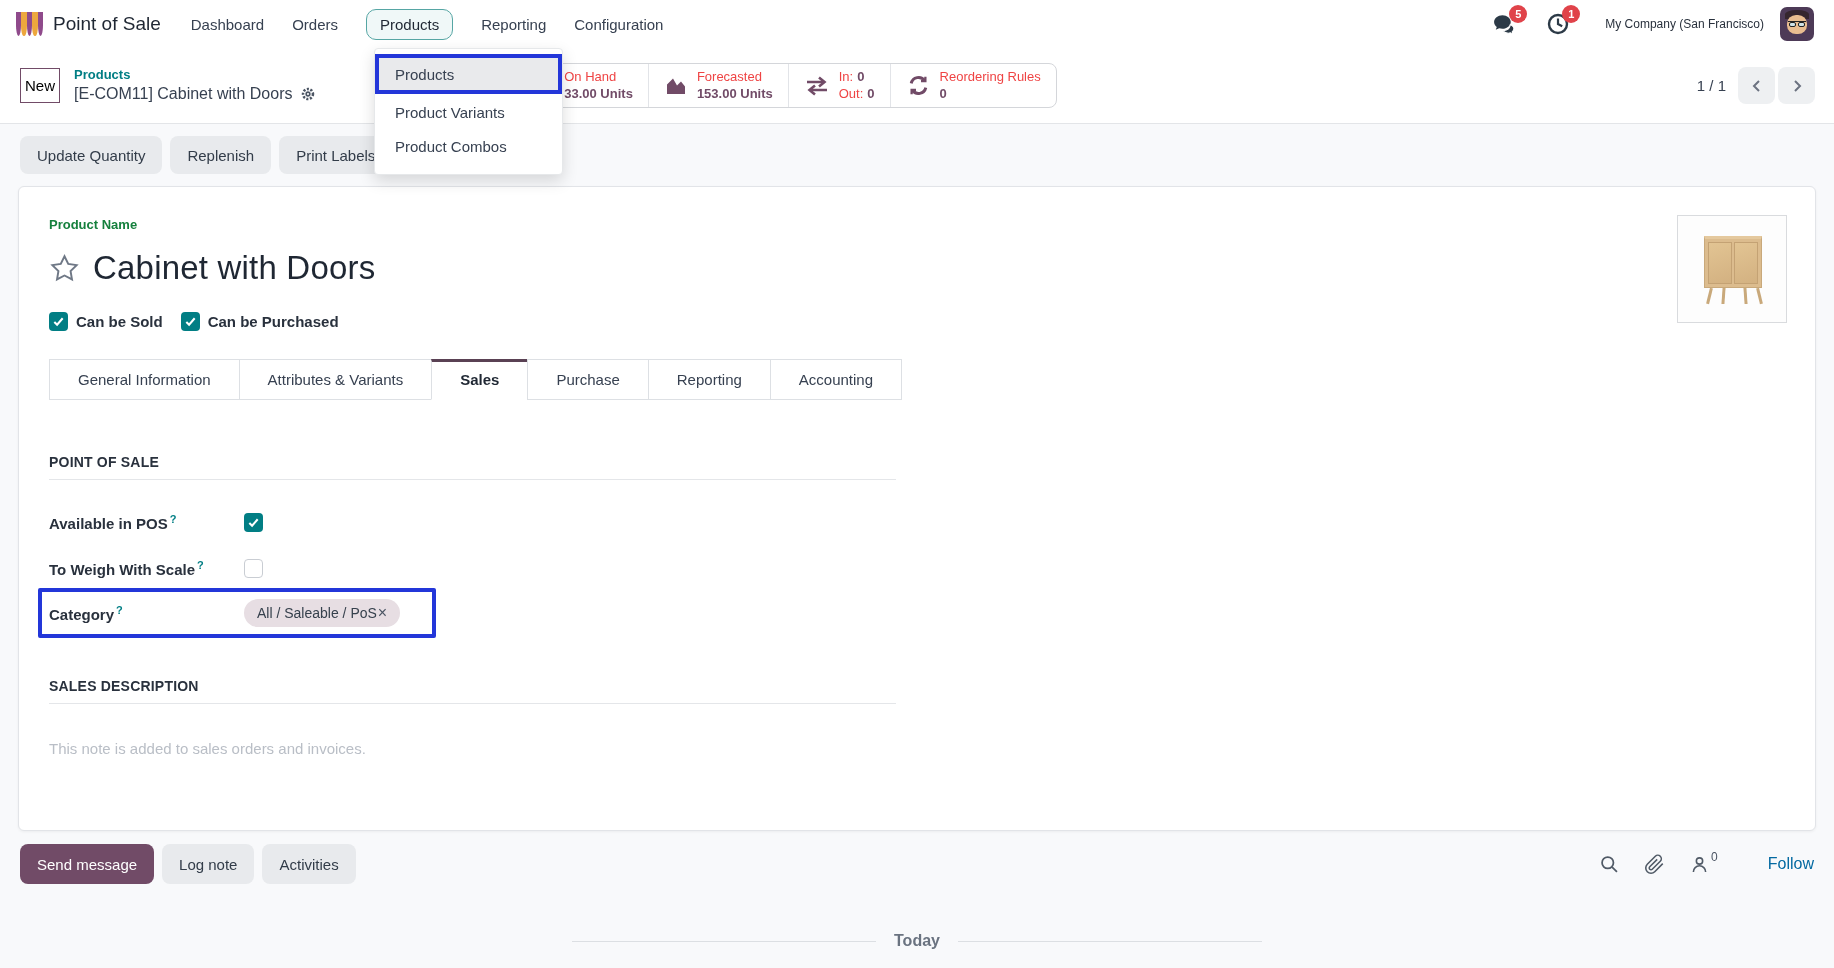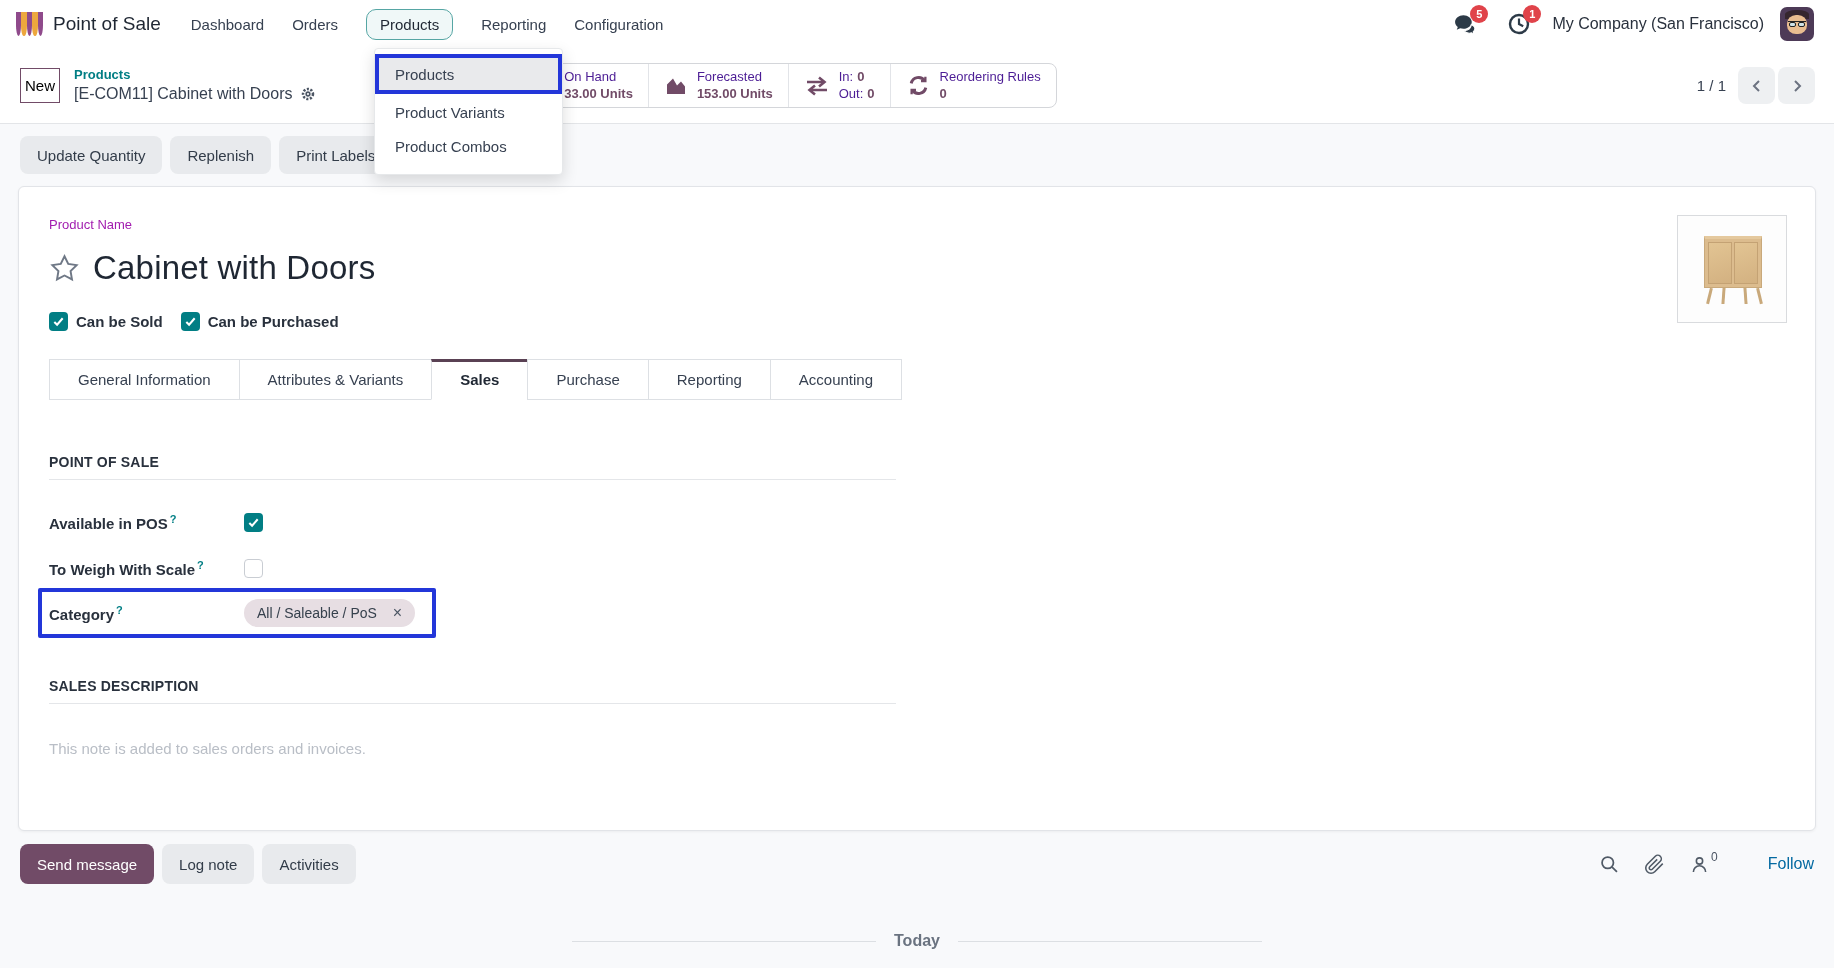--- a/index.html
+++ b/index.html
@@ -29,21 +29,21 @@
     background: #f0f8f8; color: #1f2733;
   }
   .nav-right { margin-left: auto; display: flex; align-items: center; }
   .systray-icon { position: relative; width: 27px; height: 27px; margin-left: 26px; cursor: pointer; display:flex; align-items:center; justify-content:center; }
   .badge {
     position: absolute; top: -6px; right: -9px;
     background: #e0434a; color: #fff; font-size: 11px; font-weight: 700;
     min-width: 18px; height: 18px; border-radius: 9px;
     display: flex; align-items: center; justify-content: center; padding: 0 4px;
   }
-  .company { font-size: 16px; color: #29313d; margin-left: 20px; cursor: pointer; }
+  .company { font-size: 12px; color: #29313d; margin-left: 34px; cursor: pointer; }
   .avatar {
     width: 34px; height: 34px; border-radius: 7px; margin-left: 16px; cursor: pointer;
     background: #4d3a57; position: relative; overflow: hidden;
   }
   .avatar .face { position:absolute; left: 7px; top: 8px; width: 20px; height: 19px; background: #e9bd90; border-radius: 45%; }
   .avatar .hair { position:absolute; left: 5px; top: 3px; width: 24px; height: 9px; background: #35262e; border-radius: 50% 50% 0 0; }
   .avatar .glasses { position:absolute; left: 8px; top: 14px; width: 18px; height: 5px; border-top: 1px solid #222; display:flex; gap:2px; justify-content:center;}
   .avatar .glasses i { width: 7px; height: 5px; border: 1px solid #222; background: #cfe3e8; border-radius: 2px; }
 
   
@@ -61,21 +61,21 @@
   .bc-current { font-size: 16px; color: #374151; display: flex; align-items: center; gap: 8px; }
   .gear-btn { cursor: pointer; display: inline-flex; }
   .stat-group {
     margin-left: 68px; height: 45px;
     border: 1px solid #d4d6da; border-radius: 8px; background: #fff;
     display: flex; align-items: stretch; overflow: hidden;
   }
   .stat { display: flex; align-items: center; gap: 9px; padding: 0 15px; cursor: pointer; }
   .stat + .stat { border-left: 1px solid #e2e4e8; }
   .stat-text { display: flex; flex-direction: column; line-height: 1.25; }
-  .stat-label { font-size: 13px; color: #4c1d95; }
+  .stat-label { font-size: 13px; color: #ef4444; }
   .stat-value { font-size: 13px; font-weight: 700; color: #714B67; }
   .stat-line { font-size: 13px; display: flex; gap: 4px; }
   .pager { margin-left: auto; display: flex; align-items: center; gap: 12px; }
   .pager-text { font-size: 15px; color: #374151; }
   .pager-btns { display: flex; gap: 3px; }
   .pager-btn {
     width: 37px; height: 37px; border-radius: 8px; background: #eef0f2;
     display: flex; align-items: center; justify-content: center; cursor: pointer; border: none;
   }
 
@@ -90,21 +90,21 @@
     height: 38px; padding: 0 17px; cursor: pointer; white-space: nowrap;
   }
 
   
   .sheet {
     margin: 0 18px; height: 645px; background: #fff;
     border: 1px solid #e2e4e8; border-radius: 6px;
     box-shadow: 0 1px 3px rgba(0,0,0,0.05);
     padding: 30px 30px 0 30px; position: relative;
   }
-  .name-label { font-size: 13px; font-weight: 400; color: #a21caf; }
+  .name-label { font-size: 13px; font-weight: 700; color: #15803d; }
   .title-row { display: flex; align-items: center; gap: 13px; margin-top: 17px; }
   .star-btn { cursor: pointer; display: flex; }
   .product-title { font-size: 33px; font-weight: 400; color: #1f2733; letter-spacing: 0.2px; }
   .checks-row { display: flex; align-items: center; gap: 18px; margin-top: 25px; }
   .check-item { display: flex; align-items: center; gap: 8px; cursor: pointer; }
   .checkbox {
     width: 19px; height: 19px; border-radius: 4px; flex: 0 0 auto;
     display: flex; align-items: center; justify-content: center;
   }
   .checkbox.checked { background: #017e84; }
@@ -148,21 +148,21 @@
   .row-2 { margin-top: 27px; }
   .field-label { width: 195px; font-size: 15px; font-weight: 600; color: #29313d; flex: 0 0 auto; }
   .help { color: #017e84; font-size: 11px; font-weight: 700; vertical-align: super; margin-left: 2px; cursor: default; }
   .hl-box {
     margin-top: 10px; margin-left: -11px; width: 398px; height: 50px;
     border: 4px solid #2336d9; border-radius: 2px;
     display: flex; align-items: center; padding-left: 7px;
   }
   .tag-pill {
     background: #e7dee3; border-radius: 999px; padding: 6px 13px;
-    font-size: 14px; color: #36414d; display: flex; align-items: center; gap: 16px;
+    font-size: 14px; color: #36414d; display: flex; align-items: center; gap: 1px;
   }
   .tag-x { color: #4b5563; font-size: 16px; line-height: 1; cursor: pointer; }
   .desc-section { margin-top: 40px; }
   .placeholder-text { margin-top: 36px; font-size: 15px; color: #b9bec6; cursor: text; }
 
   
   .chatter {
     margin-top: 13px; height: 40px;
     display: flex; align-items: center; padding: 0 20px;
   }

